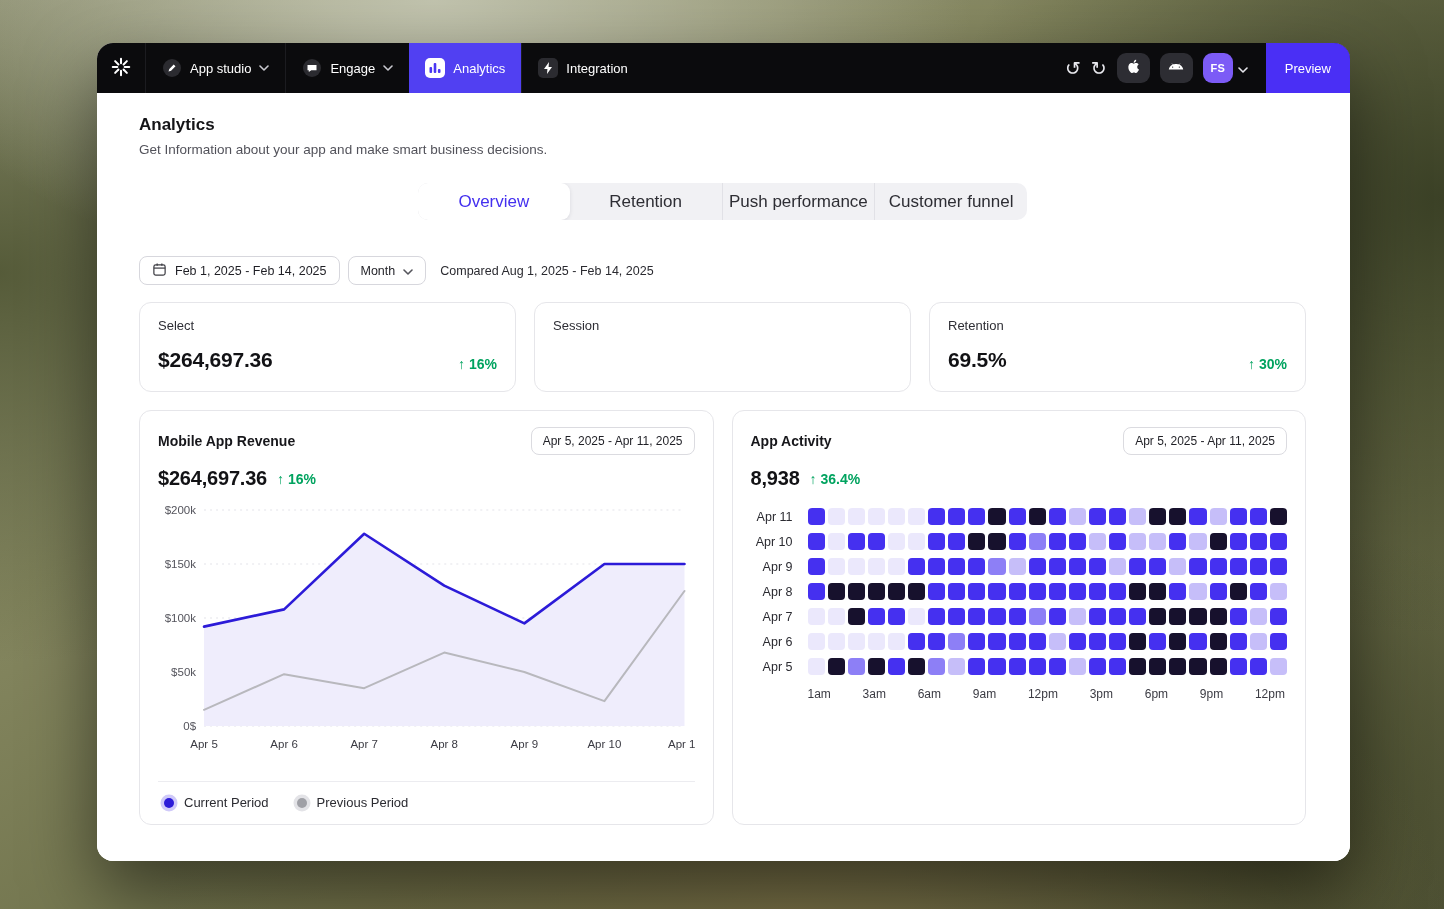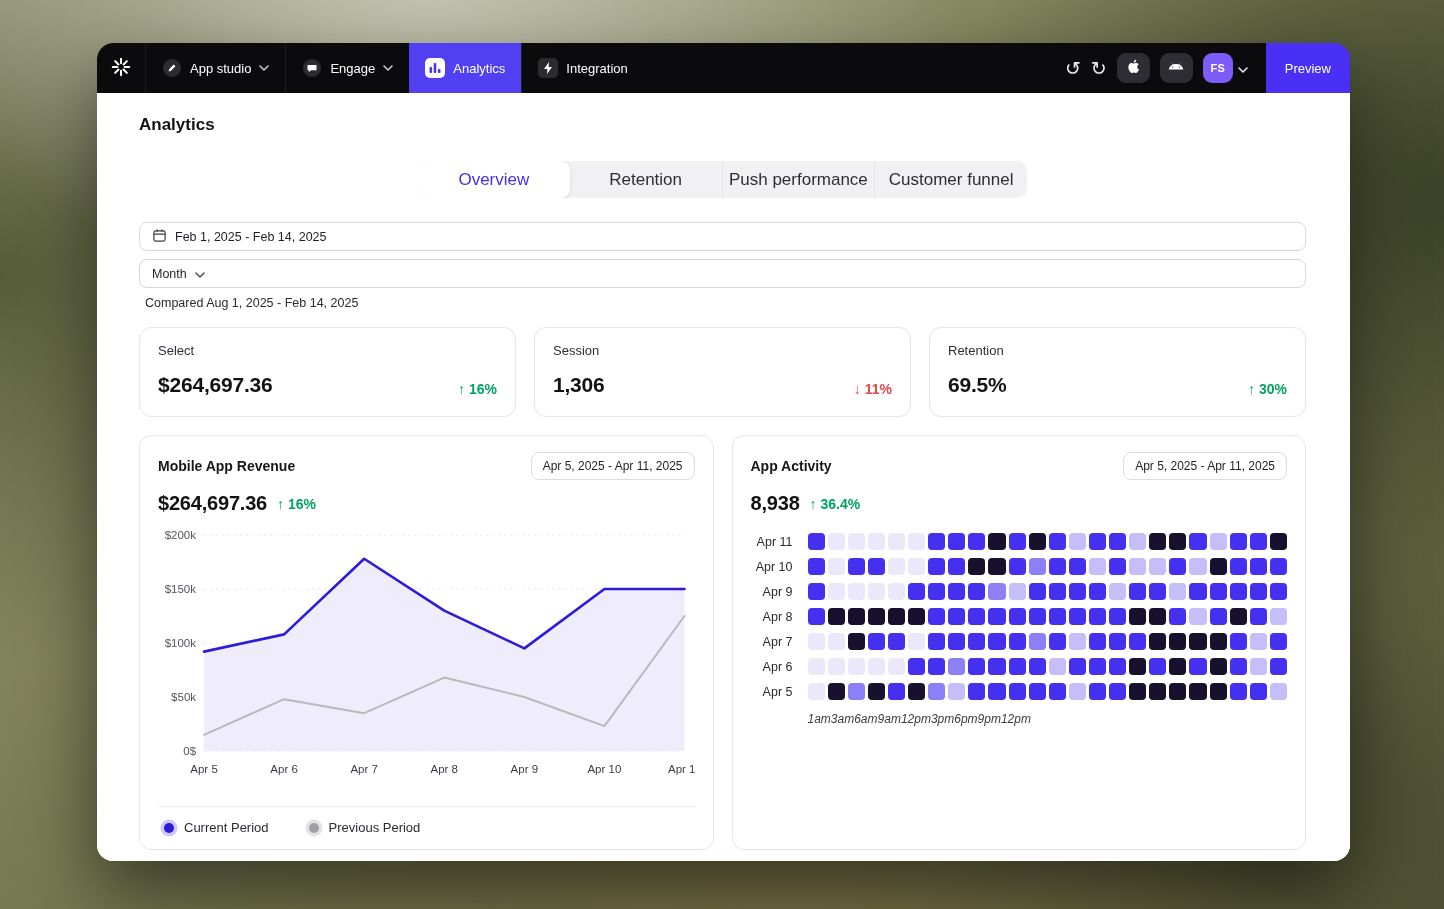--- a/index.html
+++ b/index.html
@@ -69,21 +69,21 @@
   .tab {
     flex:1; display:flex; align-items:center; justify-content:center;
     font-size:17px; color:#2e2e34; cursor:pointer;
   }
   .tab.sep { border-left:1px solid #e1e1e6; }
   .tab.active {
     background:#fff; color:#4430ef; font-weight:500; border-radius:9px;
     box-shadow:0 1px 4px rgba(20,20,40,.10); border-left:none;
   }
   
-  .filters { margin-top:24px; display:flex; gap:8px; font-size:12.5px;flex-direction:column; }
+  .filters { margin-top:36px; display:flex; align-items:center; gap:8px; font-size:12.5px; }
   .pill {
     display:flex; align-items:center; gap:8px; height:29px; padding:0 12px;
     border:1px solid #d7d7dd; border-radius:8px; background:#fff; color:#1f1f25; cursor:pointer;
   }
   .compared { margin-left:6px; color:#2a2a30; }
   
   .stats { margin-top:17px; display:flex; gap:18px; }
   .stat-card { flex:1; border:1px solid #e6e6ea; border-radius:12px; padding:15px 18px 19px; background:#fff; }
   .stat-label { font-size:13px; font-weight:500; color:#2e2e35; }
   .stat-row { display:flex; justify-content:space-between; align-items:flex-end; margin-top:15px; }
@@ -96,42 +96,42 @@
     flex:1; border:1px solid #e6e6ea; border-radius:12px; background:#fff;
     padding:16px 18px 0; display:flex; flex-direction:column;
   }
   .card-head { display:flex; justify-content:space-between; align-items:center; }
   .card-title { font-size:14px; font-weight:600; color:#17171b; }
   .date-pill { border:1px solid #dbdbe0; border-radius:8px; padding:6px 11px; font-size:12px; color:#1f1f25; cursor:pointer; background:#fff; }
   .card-value-row { display:flex; align-items:center; gap:10px; margin-top:12px; }
   .card-value { font-size:20px; font-weight:700; color:#121215; letter-spacing:-.2px; }
   .card-footer {
     margin-top:auto; border-top:1px solid #ececf0; padding:13px 2px 14px;
-    display:flex; align-items:center; gap:36px; font-size:13px; color:#2b2b31;
+    display:flex; align-items:center; gap:24px; font-size:13px; color:#2b2b31;
   }
   
   #revenue-chart-svg { width:100%; height:258px; margin-top:8px; }
   .gridline { stroke:#e3e3e9; stroke-width:1; stroke-dasharray:2 4; }
   .ytick { font-size:11.5px; fill:#54545c; text-anchor:end; font-family:"Liberation Sans",sans-serif; }
   .xtick { font-size:11.5px; fill:#3b3b43; text-anchor:middle; font-family:"Liberation Sans",sans-serif; }
   .legend-item { display:flex; align-items:center; gap:10px; padding-left:4px; }
   .dot { width:10px; height:10px; border-radius:50%; }
   .dot-current { background:#2c1bd8; box-shadow:0 0 0 3.5px #cfc9f9; }
   .dot-prev { background:#9fa0a6; box-shadow:0 0 0 3.5px #e3e3e7; }
   
   .hm-wrap { margin-top:18px; }
   #heatmap-grid {
     display:grid; grid-template-columns:54px repeat(24, 1fr);
     column-gap:3px; row-gap:8px; align-items:center;
   }
   .hm-label { font-size:12.5px; color:#2b2b31; text-align:right; padding-right:12px; white-space:nowrap; }
   .hm-cell { height:17px; border-radius:4px; }
   #heatmap-times {
-    display:flex; margin:12px 2px 0 57px;
-    font-size:12px; color:#3b3b43;font-style:italic;
+    display:flex; justify-content:space-between; margin:12px 2px 0 57px;
+    font-size:12px; color:#3b3b43;
   }
   .swatches { display:flex; gap:3px; margin:0 10px 0 0; }
   .swatch { width:13px; height:13px; border-radius:3px; }
   .hm-legend { gap:0; }
   .hm-legend .low { margin-right:10px; }
 </style>
 </head>
 <body>
 
 <div class="window">
@@ -229,20 +229,21 @@
               <polyline points="1,1 5,5 9,1"></polyline>
             </svg>
         </span>
       </div>
       <button class="preview-btn">Preview</button>
     </div>
   </div>
 
   <div class="main">
     <div class="page-title">Analytics</div>
+    <div class="page-subtitle">Get Information about your app and make smart business decisions.</div>
 
     <div class="tabs">
       <div class="tab active">Overview</div>
       <div class="tab">Retention</div>
       <div class="tab sep">Push performance</div>
       <div class="tab sep">Customer funnel</div>
     </div>
 
     <div class="filters">
       <div class="pill">
@@ -270,24 +271,20 @@
     <div class="stats">
       <div class="stat-card">
         <div class="stat-label">Select</div>
         <div class="stat-row">
           <span class="stat-value">$264,697.36</span>
           <span class="delta up">↑ 16%</span>
         </div>
       </div>
       <div class="stat-card">
         <div class="stat-label">Session</div>
-        <div class="stat-row">
-          <span class="stat-value">1,306</span>
-          <span class="delta down">↓ 11%</span>
-        </div>
       </div>
       <div class="stat-card">
         <div class="stat-label">Retention</div>
         <div class="stat-row">
           <span class="stat-value">69.5%</span>
           <span class="delta up">↑ 30%</span>
         </div>
       </div>
     </div>
 

